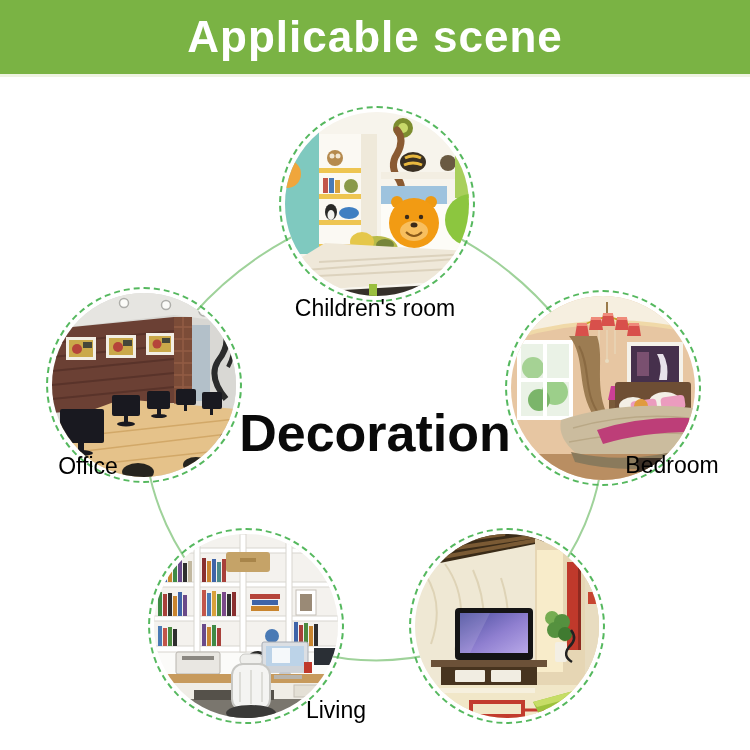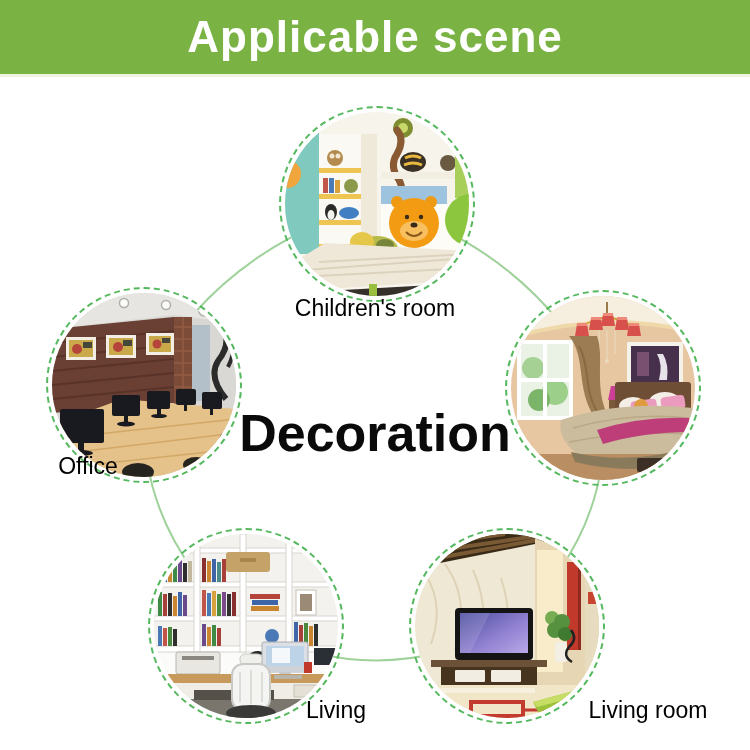--- a/index.html
+++ b/index.html
@@ -354,16 +354,16 @@
           <path d="M30 178 H54 M110 176 H130" stroke="#c23b2e" stroke-width="3"></path>
           <path d="M118 168 L184 150 L184 184 L126 184 Z" fill="#9cc23c"></path>
           <path d="M118 168 L184 150 L184 157 L122 173 Z" fill="#c6dd66"></path>
           <circle cx="160" cy="166" r="5" fill="#f2f5e8"></circle>
         </svg>
       </div>
     </div>
 
     <div class="scene-label label-children">Children's room</div>
     <div class="scene-label label-office">Office</div>
+    <div class="scene-label label-bedroom">Bedroom</div>
     <div class="scene-label label-study">Living</div>
-    <div class="scene-label label-living">Living room</div>
   </div>
 </div>
 
 </body></html>

